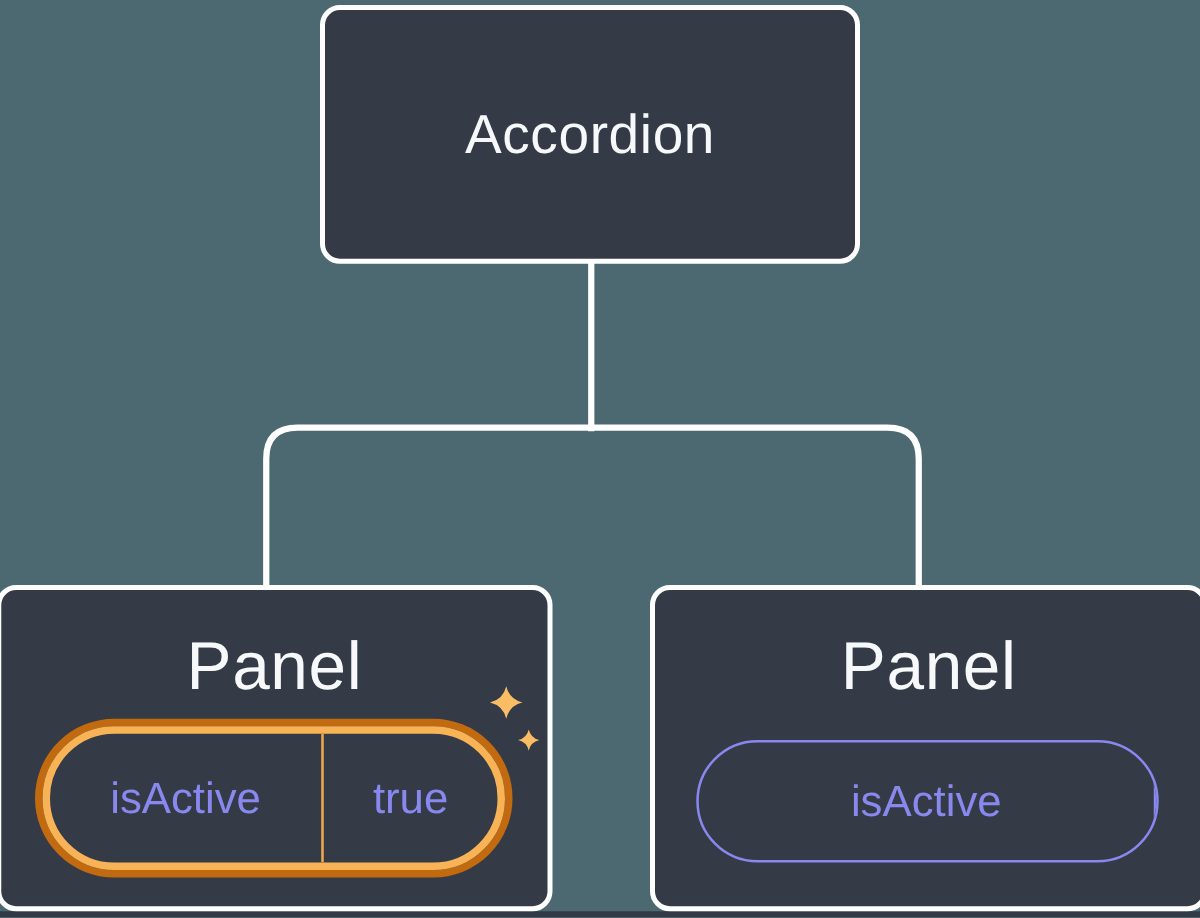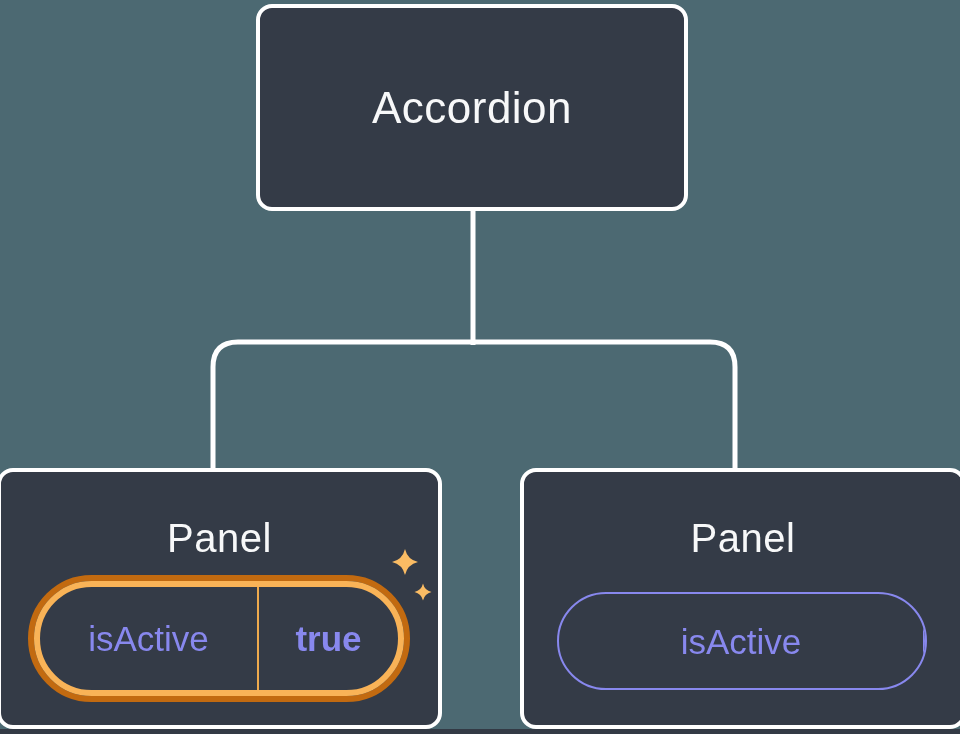--- a/index.html
+++ b/index.html
@@ -23,23 +23,22 @@
     display:flex; align-items:center; justify-content:center;
   }
   .card-panel-left  { left:-3px;  top:468px; width:445px; height:261px; }
   .card-panel-right { left:520px; top:468px; width:446px; height:261px; }
   .node-title {
     color:#F7F8F9; font-size:44px; font-weight:500; letter-spacing:0.5px;
     line-height:1;
   }
   .panel-title {
     position:absolute; left:0; top:34px; width:100%; text-align:center;
-    color:#F7F8F9; font-size:40px; font-weight:500; letter-spacing:0.5px;
+    color:#F7F8F9; font-size:54px; font-weight:500; letter-spacing:0.5px;
     line-height:1;
-    margin-top:12px;
   }
   
   .pill-active {
     position:absolute; left:27px; top:103px; width:382px; height:127px;
     box-sizing:border-box; border:6px solid #C26A10; border-radius:999px;
     display:flex;
   }
   .pill-active-inner {
     flex:1; box-sizing:border-box; border:6px solid #F9B357;
     border-radius:999px; display:flex; align-items:stretch; overflow:hidden;
@@ -48,21 +47,21 @@
   .pill-inactive {
     position:absolute; left:33px; top:120px; width:370px; height:98px;
     box-sizing:border-box; border:2px solid #8888EE; border-radius:999px;
     display:flex; align-items:stretch; overflow:hidden;
   }
   .pill-cell {
     display:flex; align-items:center; justify-content:center;
     color:#8888EE; font-size:35px; line-height:1;
   }
   .cell-name-active   { flex:1.56; }
-  .cell-value-active  { flex:1; font-weight:bold; }
+  .cell-value-active  { flex:1; font-weight:normal; }
   .cell-name-inactive { flex:1.38; }
   .cell-value-inactive{ flex:1; }
   .pill-divider-orange { width:2px; background:#EFAA4D; }
   .pill-divider-purple { width:2px; background:#8888EE; }
   .sparkles {
     position:absolute; left:386px; top:72px; width:52px; height:64px;
     z-index:3;
   }
 </style>
 </head>

